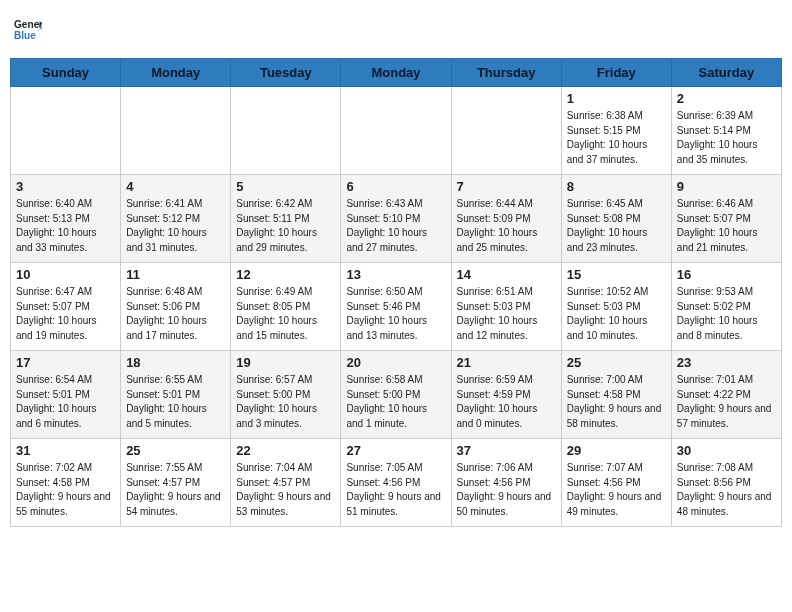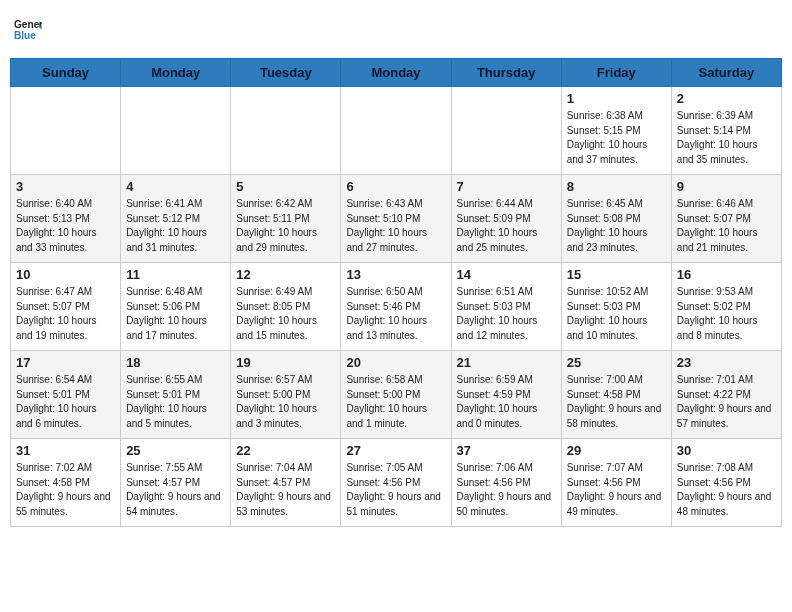--- a/index.html
+++ b/index.html
@@ -296,18 +296,18 @@
         </td>
         <td>
           <span class="day-num">29</span>
           <div class="cell-info">Sunrise: 7:07 AM
 Sunset: 4:56 PM
 Daylight: 9 hours and 49 minutes.</div>
         </td>
         <td>
           <span class="day-num">30</span>
           <div class="cell-info">Sunrise: 7:08 AM
-Sunset: 4:56 PM
+Sunset: 8:56 PM
 Daylight: 9 hours and 48 minutes.</div>
         </td>
       </tr>
     </tbody>
 </table>
 
 </body></html>

